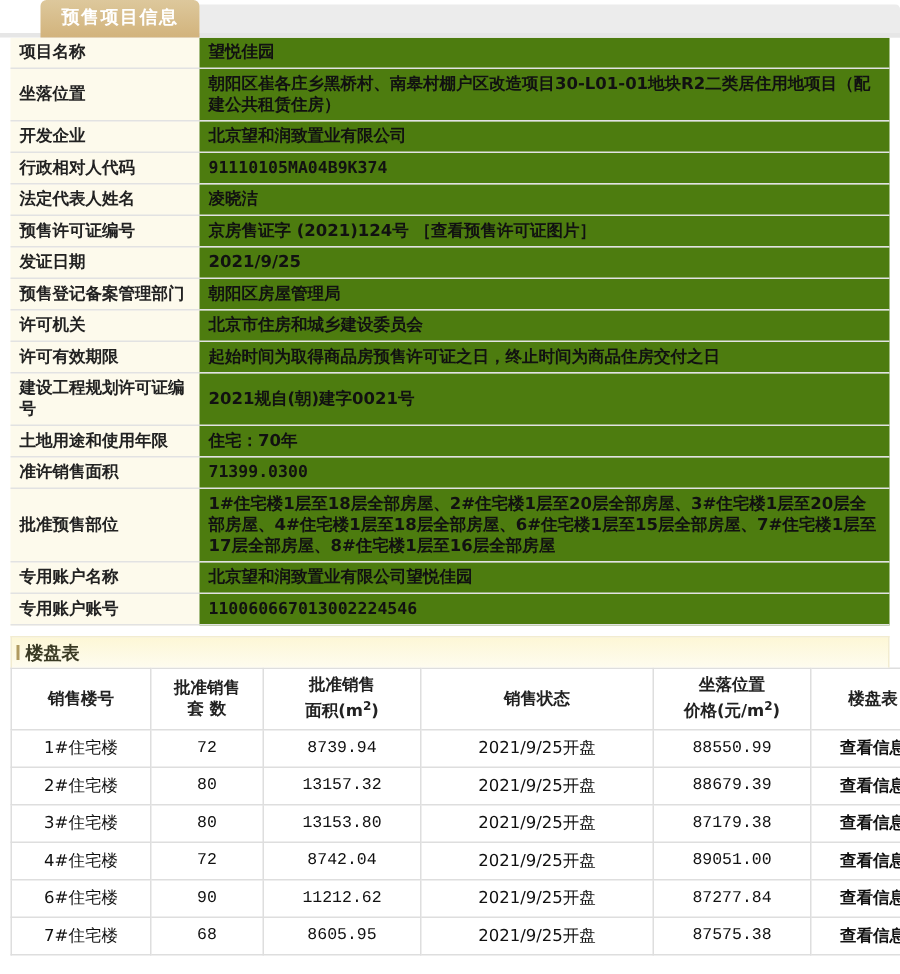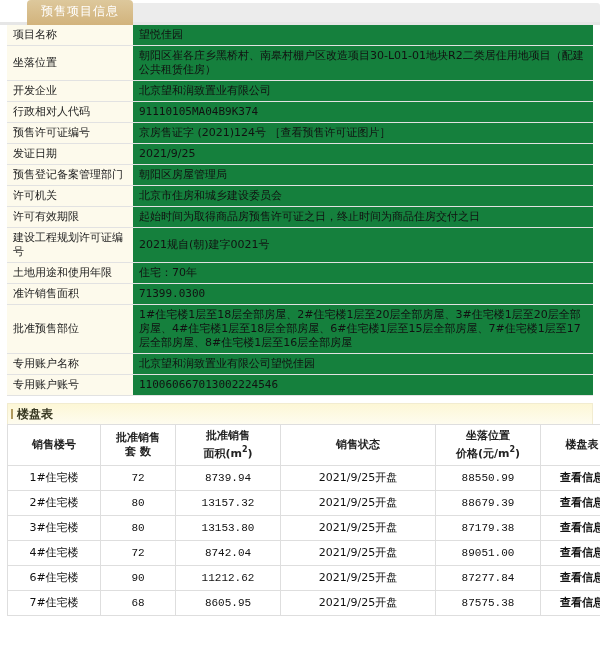--- a/index.html
+++ b/index.html
@@ -39,40 +39,41 @@
     width: 27px;
     height: 100%;
   }
   .tab-active {
     position: relative;
     z-index: 2;
     background: #d8bf8d;
     background: linear-gradient(180deg, #ddc89c 0%, #d2b37c 100%);
     color: #ffffff;
     font-size: 12px;
-    font-weight: normal;
+    font-weight: bold;
     letter-spacing: 1px;
     padding: 4px 14px 4px 14px;
     border-radius: 4px 4px 0 0;
     line-height: 15px;
     height: 17px;
     box-sizing: content-box;
     text-align: right;
   }
   .tab-rest {
     flex: 1;
     height: 22px;
     background: #ececec;
     border-radius: 0 3px 0 0;
   }
 
   
   .info-wrap {
     padding: 0 0 0 0;
     background: #fff;
+    font-weight: bold;
   }
   table.info {
     width: 586px;
     margin: 0 7px 0 7px;
     border-collapse: collapse;
     table-layout: fixed;
   }
   table.info td {
     border-bottom: 1px solid #e2e2e2;
     padding: 3px 5px 3px 6px;
@@ -81,21 +82,21 @@
     font-size: 11px;
   }
   table.info td.lbl {
     width: 115px;
     background: #fdfaec;
     color: #222;
     text-align: left;
     white-space: normal;
   }
   table.info td.val {
-    background: #15803d;
+    background: #4d7c0f;
     color: #111;
     word-break: break-all;
   }
   .val-num {
     font-family: "DejaVu Sans Mono", "Liberation Mono", monospace;
     font-size: 10px;
     letter-spacing: 0px;
   }
 
   
@@ -188,20 +189,24 @@
             <td class="lbl">坐落位置</td>
             <td class="val">朝阳区崔各庄乡黑桥村、南皋村棚户区改造项目30-L01-01地块R2二类居住用地项目（配建公共租赁住房）</td>
           </tr>
           <tr>
             <td class="lbl">开发企业</td>
             <td class="val">北京望和润致置业有限公司</td>
           </tr>
           <tr>
             <td class="lbl">行政相对人代码</td>
             <td class="val val-num">91110105MA04B9K374</td>
+          </tr>
+          <tr>
+            <td class="lbl">法定代表人姓名</td>
+            <td class="val">凌晓洁</td>
           </tr>
           <tr>
             <td class="lbl">预售许可证编号</td>
             <td class="val">京房售证字 (2021)124号 ［查看预售许可证图片］</td>
           </tr>
           <tr>
             <td class="lbl">发证日期</td>
             <td class="val">2021/9/25</td>
           </tr>
           <tr>

